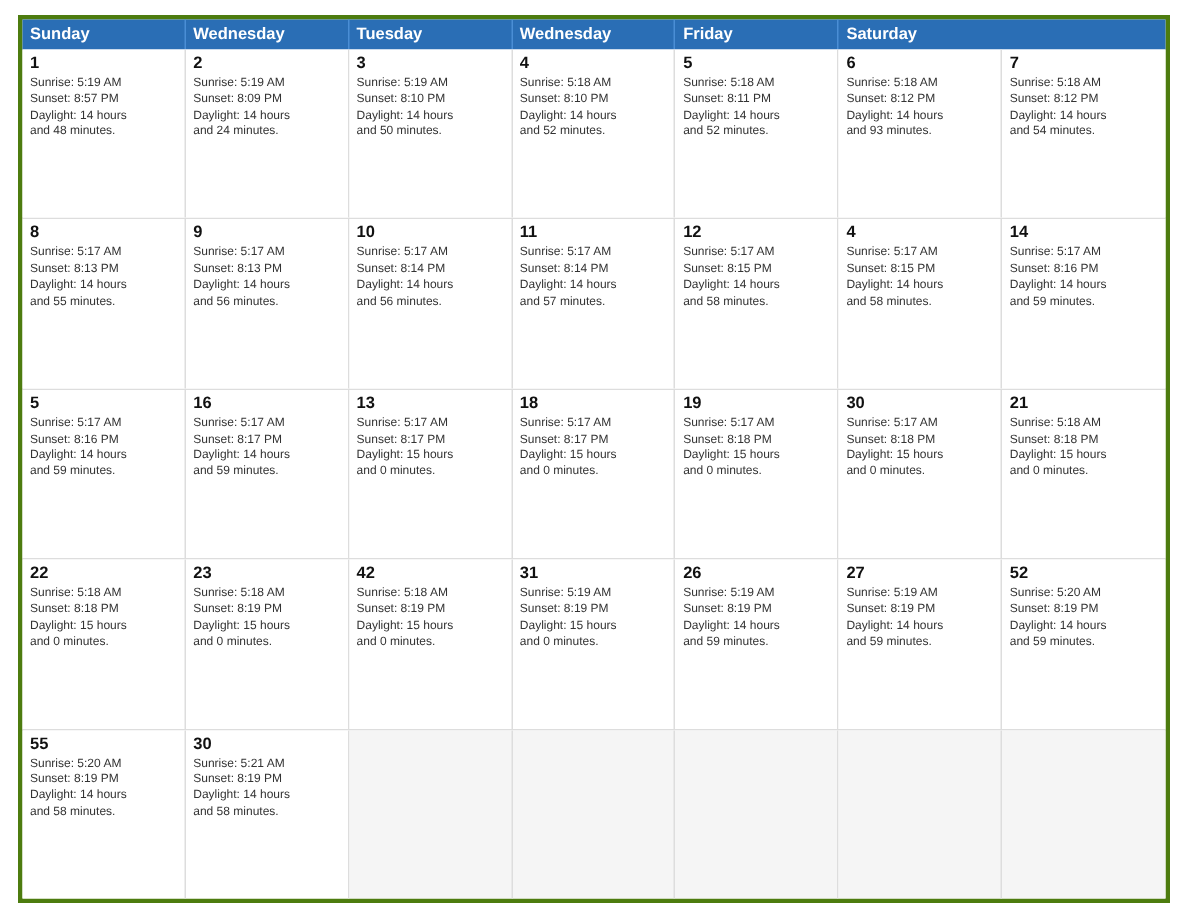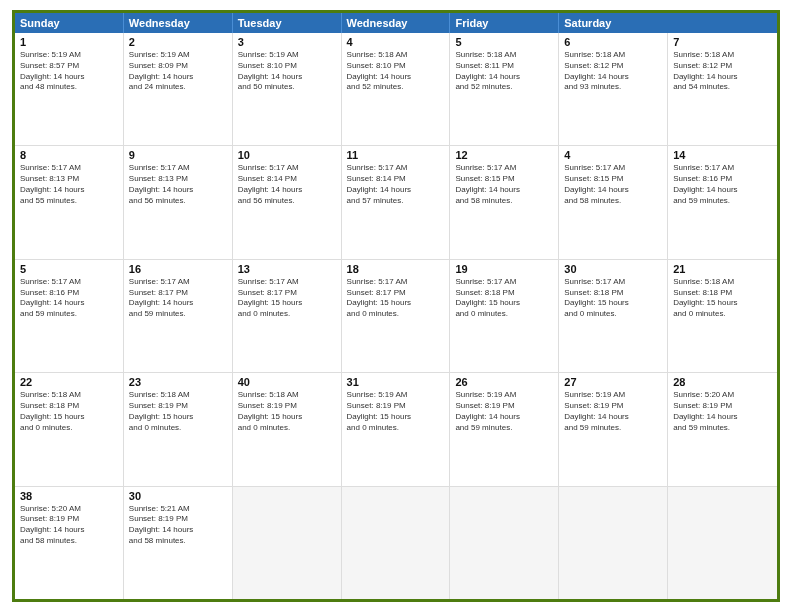--- a/index.html
+++ b/index.html
@@ -289,21 +289,21 @@
             <span class="cell-line">and 0 minutes.</span>
           </div>
           <div class="cal-cell">
             <span class="day-num">23</span>
             <span class="cell-line">Sunrise: 5:18 AM</span>
             <span class="cell-line">Sunset: 8:19 PM</span>
             <span class="cell-line">Daylight: 15 hours</span>
             <span class="cell-line">and 0 minutes.</span>
           </div>
           <div class="cal-cell">
-            <span class="day-num">40</span>
+            <span class="day-num">42</span>
             <span class="cell-line">Sunrise: 5:18 AM</span>
             <span class="cell-line">Sunset: 8:19 PM</span>
             <span class="cell-line">Daylight: 15 hours</span>
             <span class="cell-line">and 0 minutes.</span>
           </div>
           <div class="cal-cell">
             <span class="day-num">31</span>
             <span class="cell-line">Sunrise: 5:19 AM</span>
             <span class="cell-line">Sunset: 8:19 PM</span>
             <span class="cell-line">Daylight: 15 hours</span>
@@ -317,30 +317,30 @@
             <span class="cell-line">and 59 minutes.</span>
           </div>
           <div class="cal-cell">
             <span class="day-num">27</span>
             <span class="cell-line">Sunrise: 5:19 AM</span>
             <span class="cell-line">Sunset: 8:19 PM</span>
             <span class="cell-line">Daylight: 14 hours</span>
             <span class="cell-line">and 59 minutes.</span>
           </div>
           <div class="cal-cell">
-            <span class="day-num">28</span>
+            <span class="day-num">52</span>
             <span class="cell-line">Sunrise: 5:20 AM</span>
             <span class="cell-line">Sunset: 8:19 PM</span>
             <span class="cell-line">Daylight: 14 hours</span>
             <span class="cell-line">and 59 minutes.</span>
           </div>
         </div>
         <div class="cal-row">
           <div class="cal-cell">
-            <span class="day-num">38</span>
+            <span class="day-num">55</span>
             <span class="cell-line">Sunrise: 5:20 AM</span>
             <span class="cell-line">Sunset: 8:19 PM</span>
             <span class="cell-line">Daylight: 14 hours</span>
             <span class="cell-line">and 58 minutes.</span>
           </div>
           <div class="cal-cell">
             <span class="day-num">30</span>
             <span class="cell-line">Sunrise: 5:21 AM</span>
             <span class="cell-line">Sunset: 8:19 PM</span>
             <span class="cell-line">Daylight: 14 hours</span>

